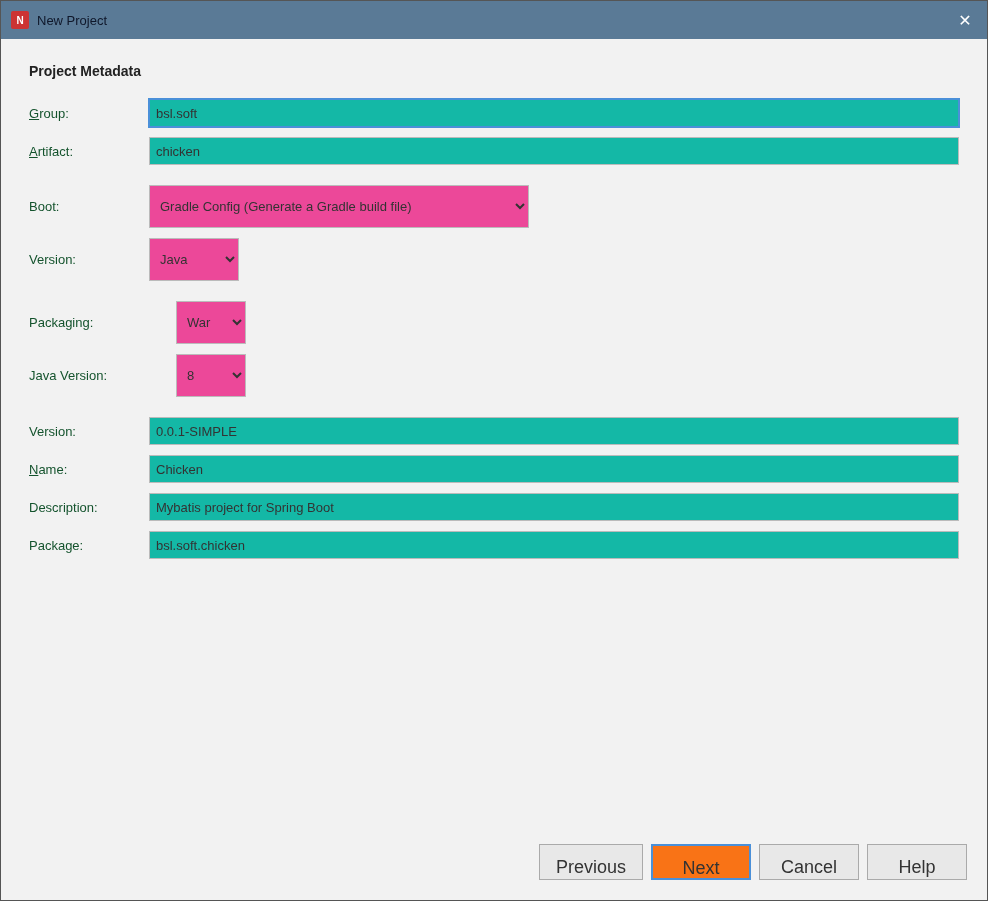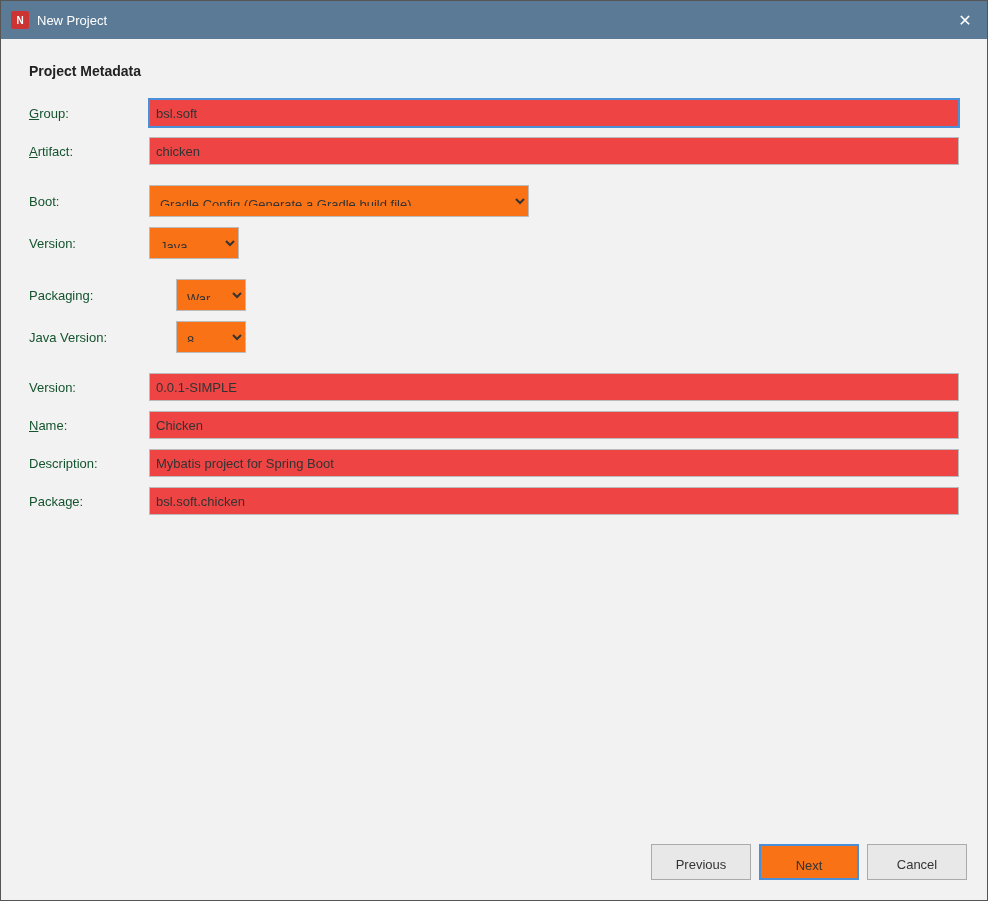--- a/index.html
+++ b/index.html
@@ -52,21 +52,21 @@
       border-radius: 2px;
       display: flex;
       align-items: center;
       justify-content: center;
       color: white;
       font-size: 10px;
       font-weight: bold;
     }
 
     .title-text {
-      color: #ffffff;
+      color: #0f172a;
       font-size: 13px;
       font-weight: 500;
     }
 
     .title-close {
       color: white;
       font-size: 16px;
       cursor: pointer;
       width: 24px;
       height: 24px;
@@ -109,36 +109,36 @@
 
     .form-field {
       flex: 1;
     }
 
     .text-input {
       width: 100%;
       height: 28px;
       padding: 3px 6px;
       border: 1px solid #bbb;
-      background: #ef4444;
+      background: #14b8a6;
       font-size: 13px;
       color: #333;
       outline: none;
     }
 
     .text-input.focused {
       border-color: #4a90d9;
       box-shadow: 0 0 0 1px #4a90d9;
     }
 
     .select-input {
-      height: 32px;
+      height: 43px;
       padding: 10px 6px;
       border: 1px solid #bbb;
-      background: #f97316;
+      background: #ec4899;
       font-size: 13px;
       color: #333;
       outline: none;
       cursor: pointer;
     }
 
     .select-wide {
       width: 380px;
     }
 
@@ -163,21 +163,21 @@
       gap: 8px;
       flex-shrink: 0;
     }
 
     .btn {
       height: 36px;
       min-width: 100px;
       padding: 12px 16px;
       border: 1px solid #aaa;
       background: #e8e8e8;
-      font-size: 13px;
+      font-size: 18px;
       color: #333;
       cursor: pointer;
       outline: none;
     }
 
     .btn-primary {
       border: 2px solid #4a90d9;
       background: #f97316;
       color: #333;
     }
@@ -308,15 +308,16 @@
         <input type="text" class="text-input" value="bsl.soft.chicken" style="">
       </div>
     </div>
 
   </div>
 
   <div class="dialog-footer">
     <button class="btn">Previous</button>
     <button class="btn btn-primary">Next</button>
     <button class="btn">Cancel</button>
+    <button class="btn">Help</button>
   </div>
 
 </div>
 
 </body></html>

